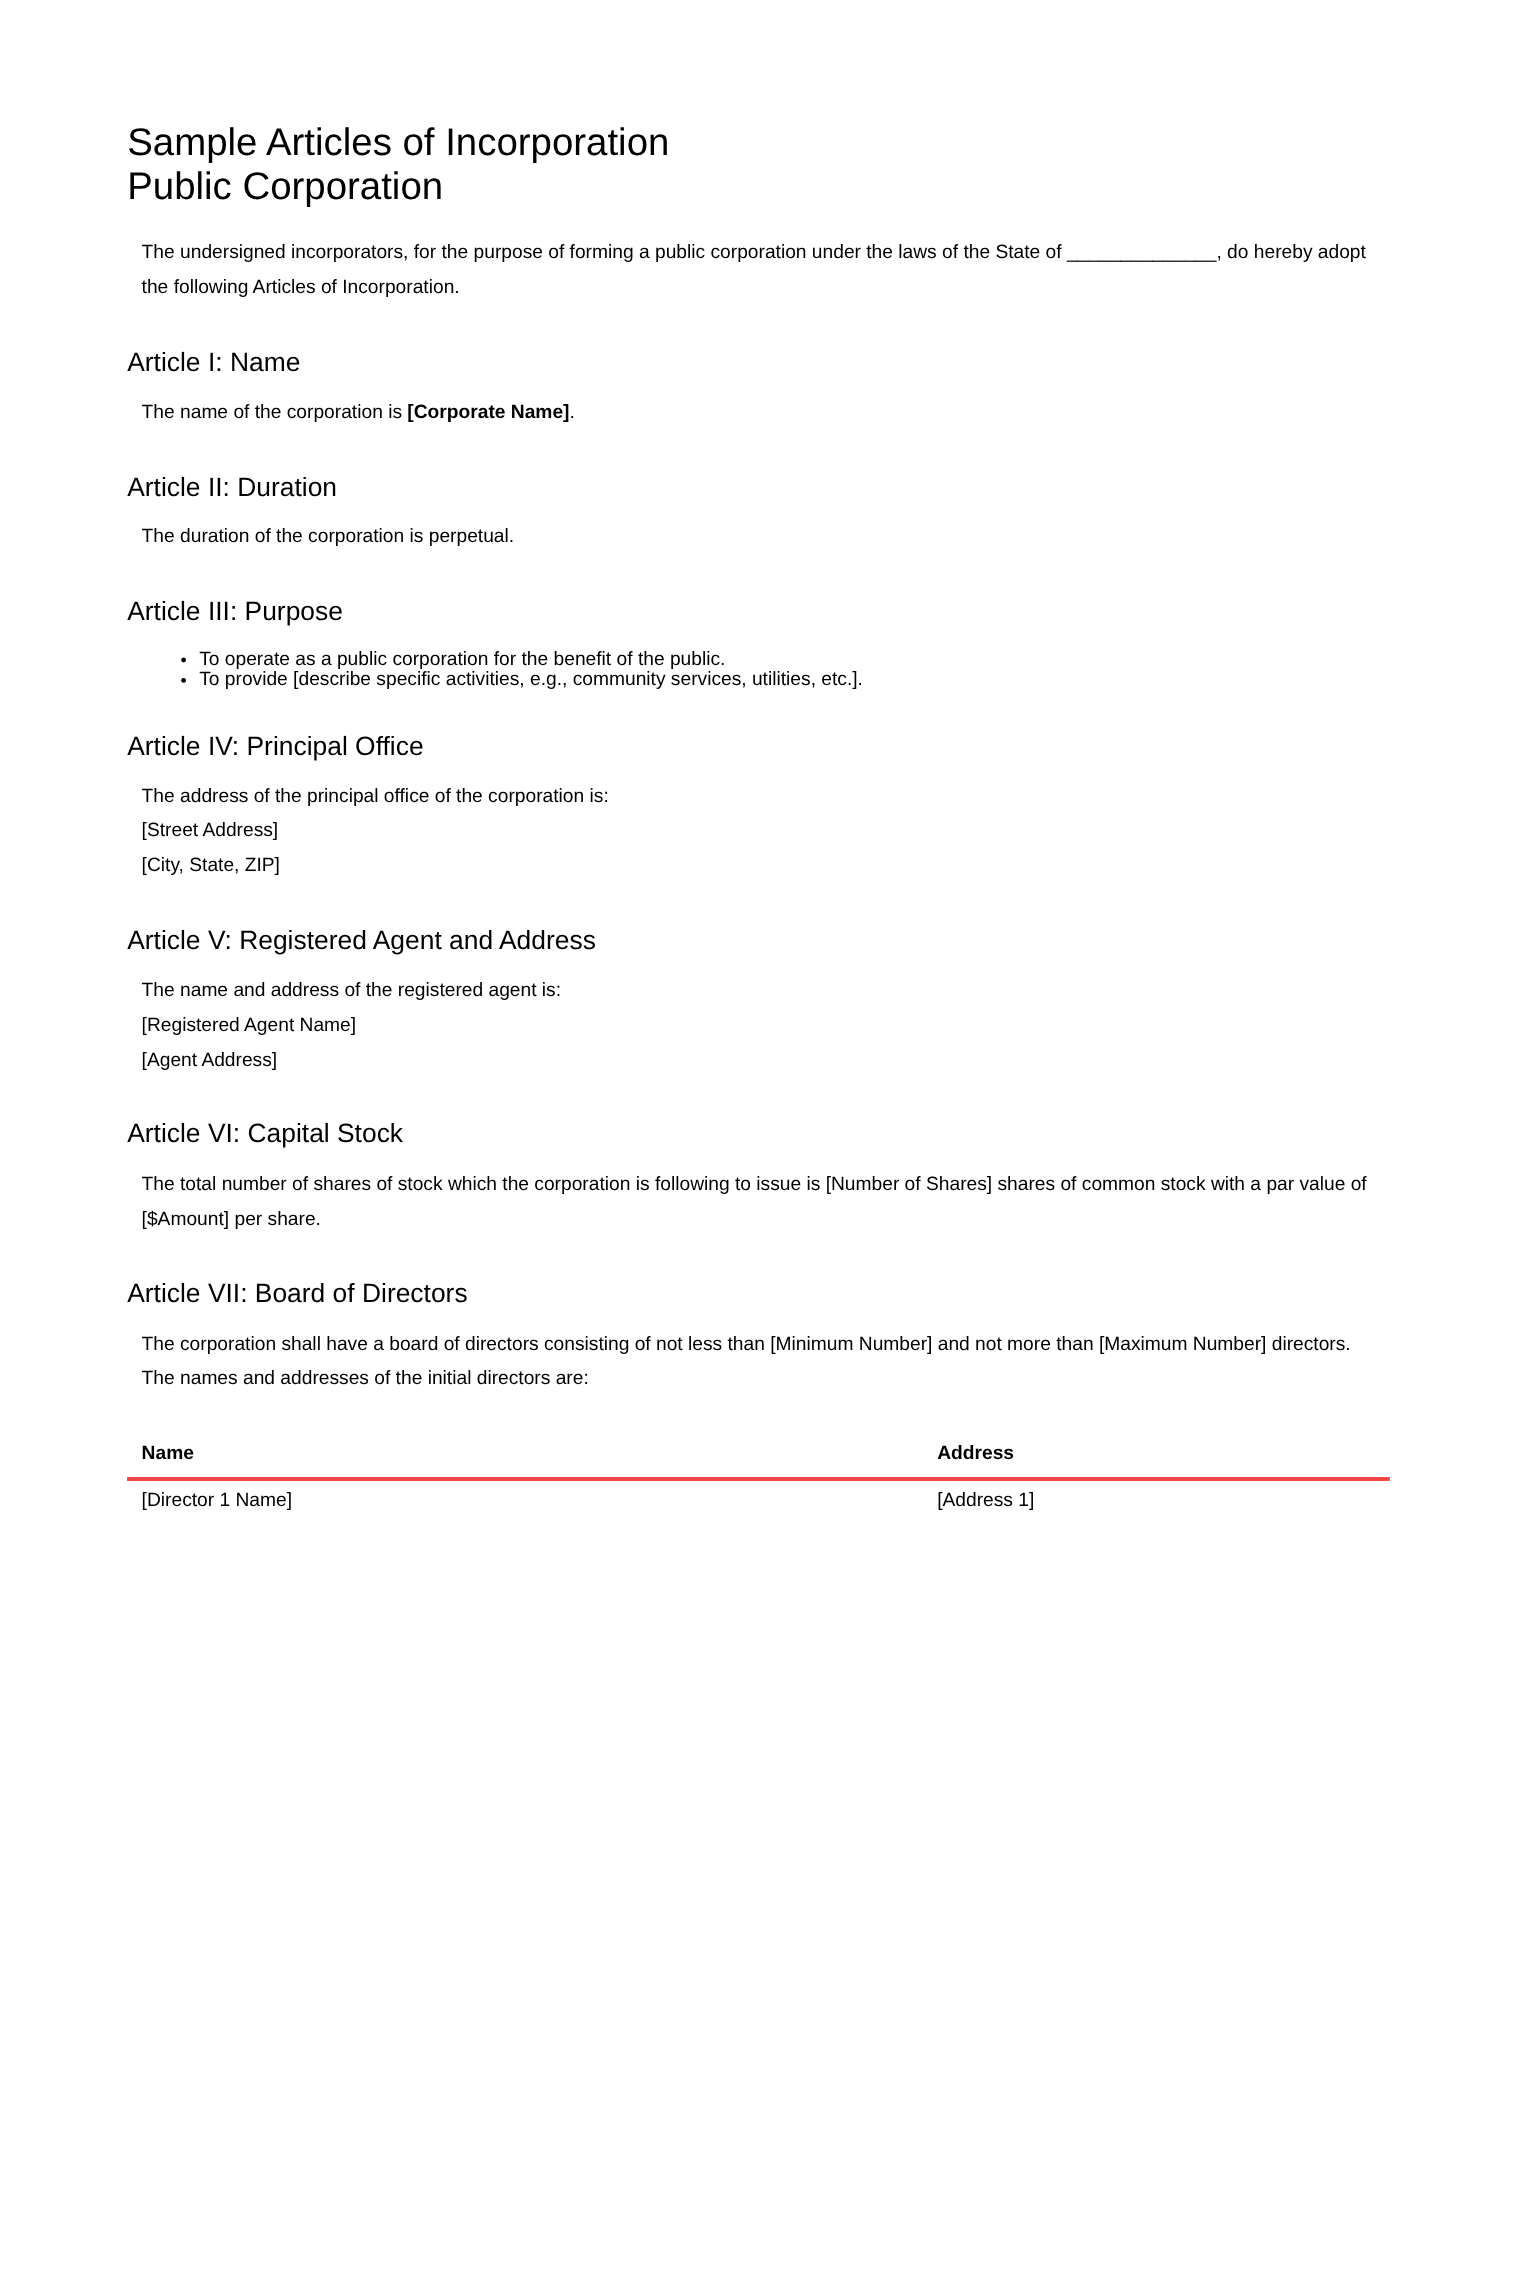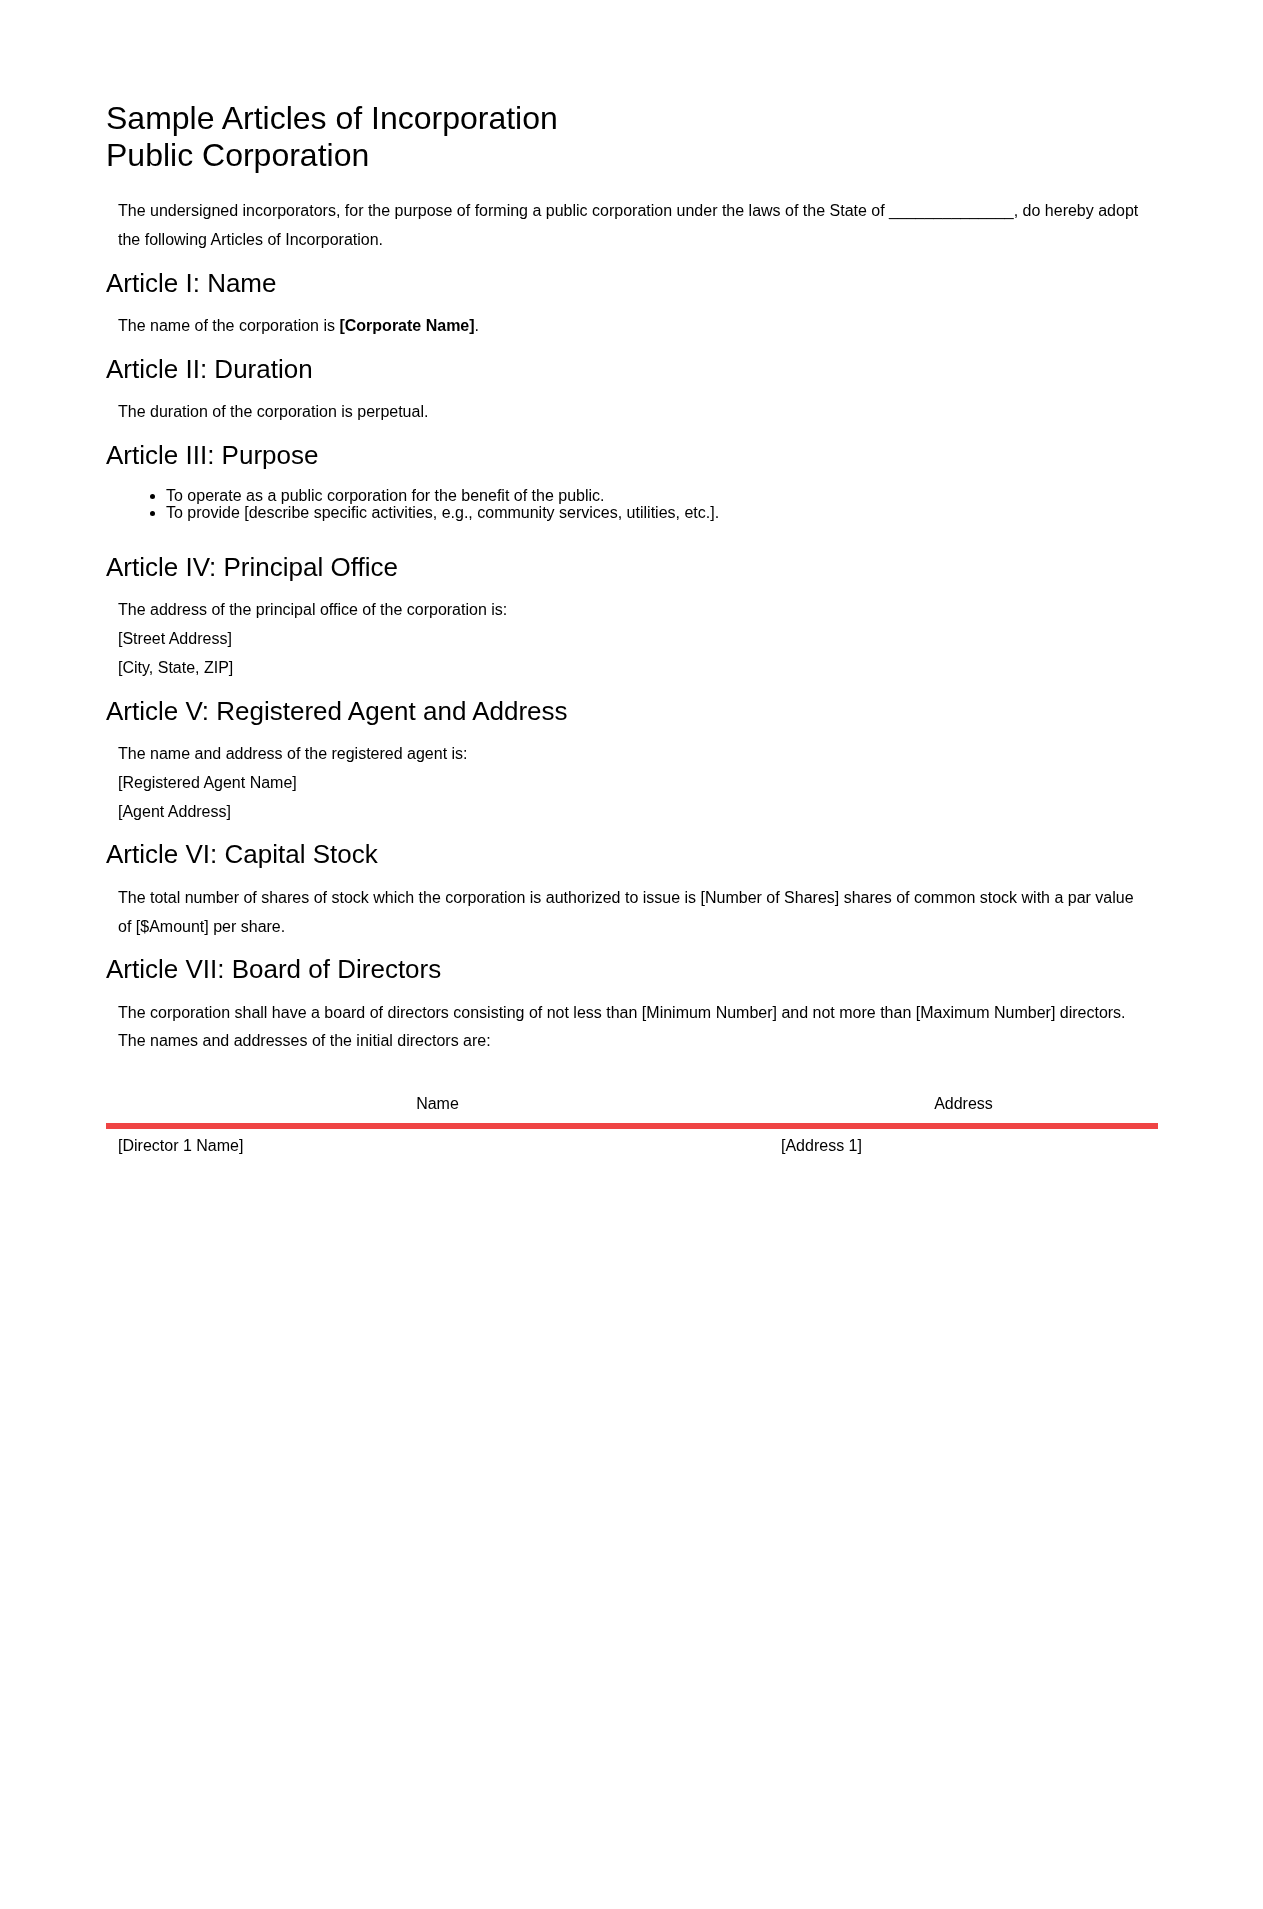--- a/index.html
+++ b/index.html
@@ -36,46 +36,46 @@
       line-height: 37px;
     }
     h1 span { display: block; }
     p {
       margin: 12px;
       font-size: 16px;
       line-height: 28.8px;
     }
     .intro { margin-top: 23px; }
     h2 {
-      margin: 16px 0 16px 0;
-      font-size: 26px;
+      margin: 34px 0 16px 0;
+      font-size: 22px;
       font-weight: normal;
       line-height: 25.3px;
     }
     ul {
       margin: 19px 0 34px 0;
       padding-left: 60px;
       font-size: 16px;
       line-height: 17px;
     }
     li { margin: 0; }
     .line { display: block; }
     b { font-weight: bold; }
     table {
       margin-top: 27px;
       width: 1052px;
       border-collapse: collapse;
       font-size: 16px;
       line-height: 18.4px;
     }
     th {
-      text-align: center;
-      font-weight: normal;
+      text-align: left;
+      font-weight: bold;
       padding: 12px 12px 9px 12px;
-      border-bottom: 6px solid #ef4444;
+      border-bottom: 3px solid #ef4444;
     }
     th.col-name { width: 639px; }
     td {
       padding: 8px 12px;
       text-align: left;
     }
   </style>
 </head>
 <body>
 
@@ -120,21 +120,21 @@
       <h2>Article V: Registered Agent and Address</h2>
       <p>
         <span class="line">The name and address of the registered agent is:</span>
         <span class="line">[Registered Agent Name]</span>
         <span class="line">[Agent Address]</span>
       </p>
     </section>
 
     <section>
       <h2>Article VI: Capital Stock</h2>
-      <p>The total number of shares of stock which the corporation is authorized to issue is [Number of Shares] shares of common stock with a par value of [$Amount] per share.</p>
+      <p>The total number of shares of stock which the corporation is following to issue is [Number of Shares] shares of common stock with a par value of [$Amount] per share.</p>
     </section>
 
     <section>
       <h2>Article VII: Board of Directors</h2>
       <p>The corporation shall have a board of directors consisting of not less than [Minimum Number] and not more than [Maximum Number] directors. The names and addresses of the initial directors are:</p>
       <table>
         <thead>
           <tr>
             <th class="col-name">Name</th>
             <th>Address</th>

